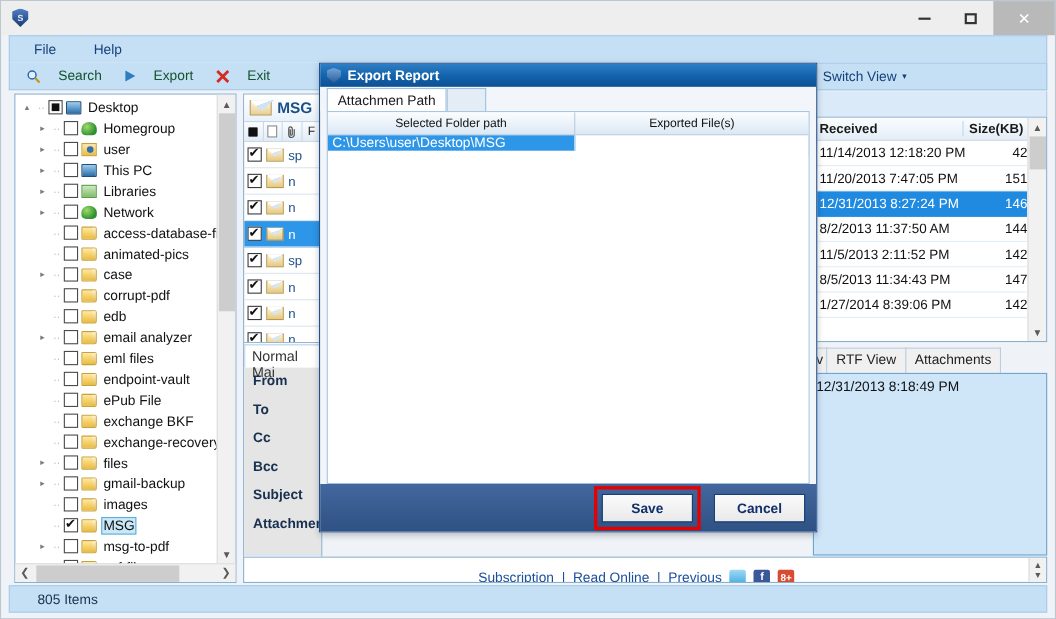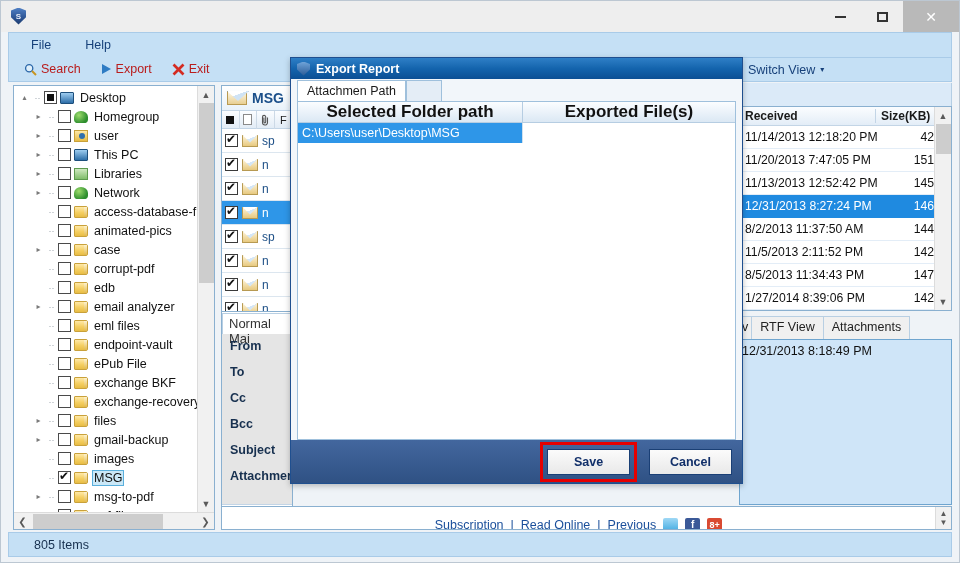--- a/index.html
+++ b/index.html
@@ -59,23 +59,23 @@
   }
 
   
   .toolbar {
     position: absolute; left: 7px; top: 56px; width: 944px; height: 25px;
     background: #c5e0f5;
     border: 1px solid #a9cbe8; border-top: none;
     display: flex; align-items: center;
   }
   .tool-btn {
-    display: flex; align-items: center; gap: 4px;
+    display: flex; align-items: center; gap: 16px;
     margin-left: 10px; padding: 1px 5px;
-    color: #b91c1c; font-size: 12.5px; justify-content: center;
+    color: #14532d; font-size: 12.5px; justify-content: center;
   }
   .ic { display: inline-flex; align-items: center; justify-content: center; }
 
   
   .tree-panel {
     position: absolute; left: 12px; top: 84px; width: 202px; height: 445px;
     background: #ffffff;
     border: 1px solid #8ab0d0;
     display: flex; flex-direction: column;
   }
@@ -349,29 +349,29 @@
   .dlg-tab.empty { width: 36px; background: #e4edf6; }
   .dlg-body {
     flex: 1; margin: 0 6px; background: #ffffff;
     border: 1px solid #9fc0dc; overflow: hidden;
     display: flex; flex-direction: column;
   }
   .dlg-grid-head {
     height: 21px; display: flex;
     background: linear-gradient(180deg,#fbfdff,#dbe8f4);
     border-bottom: 1px solid #b6cde2;
-    font-size: 17px; font-weight: bold; color: #111;
+    font-size: 11px; font-weight: normal; color: #111;
   }
   .dgh {
     display: flex; align-items: center; justify-content: center;
     border-right: 1px solid #b6cde2;
   }
   .dgh.c1 { width: 225px; }
   .dgh.c2 { flex: 1; border-right: none; }
-  .dlg-grid-row { height: 20px; display: flex; font-size: 12.5px; }
+  .dlg-grid-row { height: 20px; display: flex; font-size: 12.5px; flex-direction: column; }
   .dgc {
     display: flex; align-items: center; padding-left: 4px;
     border-right: 1px solid #cfe0ee;
   }
   .dgc.c1 { width: 225px; background: #2e96e8; color: #ffffff; }
   .dgc.c2 { flex: 1; border-right: none; background: #ffffff; }
   .dgc.c2 a { color: #1b4f9b; text-decoration: underline; }
   .dlg-grid-fill { flex: 1; background: #ffffff; }
   .dlg-foot {
     height: 43px; background: linear-gradient(180deg,#43679e,#2f5184);
@@ -718,24 +718,20 @@
       </div>
       <div id="grid-rows">
           <div class="grid-row">
             <div class="gr-recv">11/14/2013 12:18:20 PM</div>
             <div class="gr-size">42</div>
           </div>
           <div class="grid-row">
             <div class="gr-recv">11/20/2013 7:47:05 PM</div>
             <div class="gr-size">151</div>
           </div>
-          <div class="grid-row">
-            <div class="gr-recv">11/13/2013 12:52:42 PM</div>
-            <div class="gr-size">145</div>
-          </div>
           <div class="grid-row sel">
             <div class="gr-recv">12/31/2013 8:27:24 PM</div>
             <div class="gr-size">146</div>
           </div>
           <div class="grid-row">
             <div class="gr-recv">8/2/2013 11:37:50 AM</div>
             <div class="gr-size">144</div>
           </div>
           <div class="grid-row">
             <div class="gr-recv">11/5/2013 2:11:52 PM</div>

